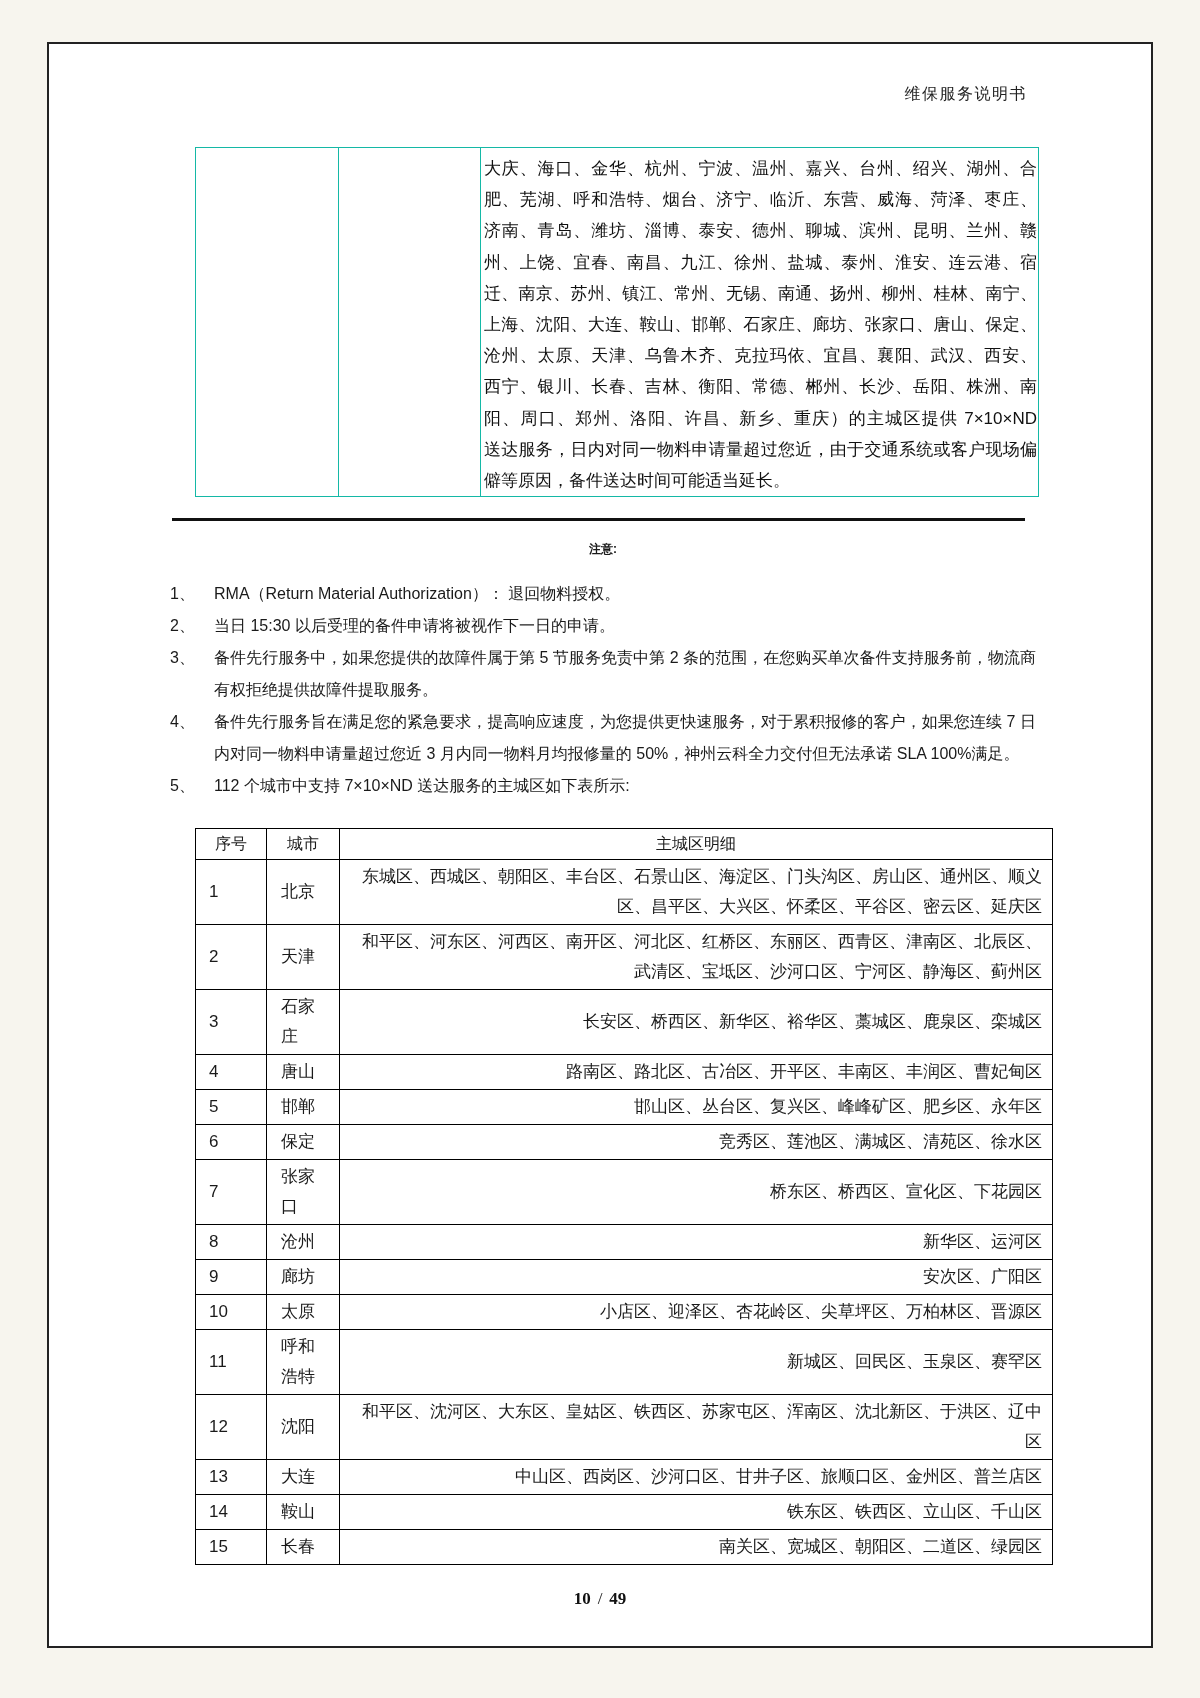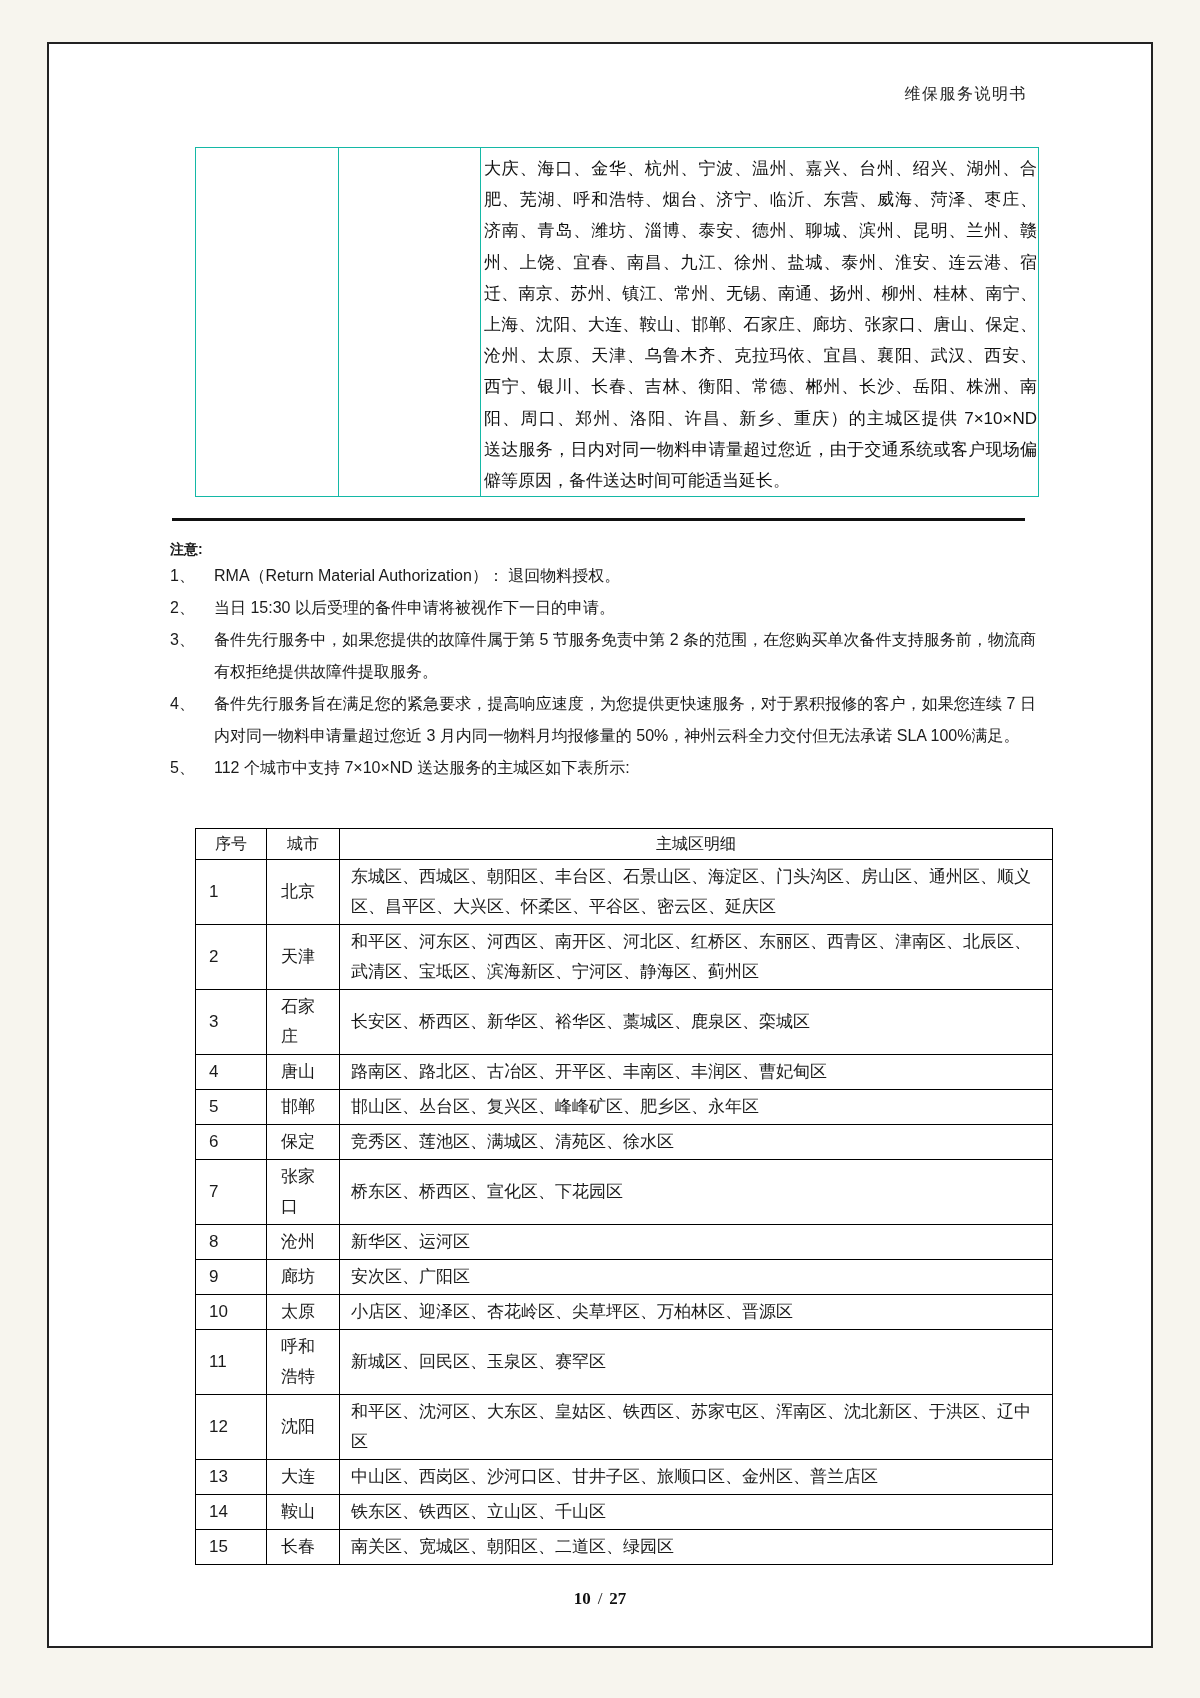--- a/index.html
+++ b/index.html
@@ -28,38 +28,38 @@
   }
   td.cell-citylist{padding:0;}
   .jlines{padding:5px 1px 0 3px;font-size:17px;line-height:31.2px;color:#111;}
   .jline{text-align:justify;text-align-last:justify;}
   .jline:last-child{text-align-last:left;}
   .thick-rule{
     position:absolute;left:123px;top:474px;width:853px;height:3px;background:#111;
   }
   
   .notes{position:absolute;left:121px;top:494px;width:866px;}
-  .notes-heading{font-weight:bold;font-size:14px;line-height:22px;}
+  .notes-heading{font-weight:bold;font-size:12px;line-height:22px;margin-bottom:18px;text-align:center;}
   .note-item{display:flex;font-size:16px;line-height:32px;}
   .note-num{flex:0 0 44px;width:44px;}
   .note-text{flex:1;text-align:justify;}
   
   table.d-table{
     position:absolute;left:146px;top:784px;width:857px;
     border-collapse:collapse;table-layout:fixed;font-size:17px;
   }
   table.d-table th, table.d-table td{
     border:1px solid #000;vertical-align:middle;
   }
   table.d-table thead th{
     height:30px;font-weight:normal;font-size:16px;padding:0;
   }
   td.c-no{padding:2px 4px 2px 13px;line-height:30px;}
   td.c-city{padding:2px 16px 2px 14px;line-height:30px;word-break:break-all;font-family:Liberation Serif, serif;}
-  td.c-dist{padding:2px 10px 2px 11px;line-height:30px;text-align:left;}
+  td.c-dist{padding:2px 10px 2px 11px;line-height:30px;text-align:right;}
   
   .footer{
     position:absolute;left:0;right:0;top:1545px;text-align:center;
     font-family:"Liberation Serif",serif;font-size:17px;color:#111;
   }
   .footer .pg{font-weight:bold;}
   .footer .sep{padding:0 7px;font-weight:normal;}
 </style>
 </head>
 <body>
@@ -140,21 +140,21 @@
     </thead>
     <tbody id="d-body">
         <tr style="height: 64px;">
           <td class="c-no">1</td>
           <td class="c-city">北京</td>
           <td class="c-dist">东城区、西城区、朝阳区、丰台区、石景山区、海淀区、门头沟区、房山区、通州区、顺义区、昌平区、大兴区、怀柔区、平谷区、密云区、延庆区</td>
         </tr>
         <tr style="height: 64px;">
           <td class="c-no">2</td>
           <td class="c-city">天津</td>
-          <td class="c-dist">和平区、河东区、河西区、南开区、河北区、红桥区、东丽区、西青区、津南区、北辰区、武清区、宝坻区、滨海新区、宁河区、静海区、蓟州区</td>
+          <td class="c-dist">和平区、河东区、河西区、南开区、河北区、红桥区、东丽区、西青区、津南区、北辰区、武清区、宝坻区、沙河口区、宁河区、静海区、蓟州区</td>
         </tr>
         <tr style="height: 60px;">
           <td class="c-no">3</td>
           <td class="c-city">石家庄</td>
           <td class="c-dist">长安区、桥西区、新华区、裕华区、藁城区、鹿泉区、栾城区</td>
         </tr>
         <tr style="height: 33px;">
           <td class="c-no">4</td>
           <td class="c-city">唐山</td>
           <td class="c-dist">路南区、路北区、古冶区、开平区、丰南区、丰润区、曹妃甸区</td>
@@ -211,16 +211,16 @@
         </tr>
         <tr style="height: 33px;">
           <td class="c-no">15</td>
           <td class="c-city">长春</td>
           <td class="c-dist">南关区、宽城区、朝阳区、二道区、绿园区</td>
         </tr>
       </tbody>
   </table>
 
   <div class="footer">
-    <span class="pg">10</span><span class="sep">/</span><span class="pg">27</span>
+    <span class="pg">10</span><span class="sep">/</span><span class="pg">49</span>
   </div>
 
 </div>
 
 </body></html>

